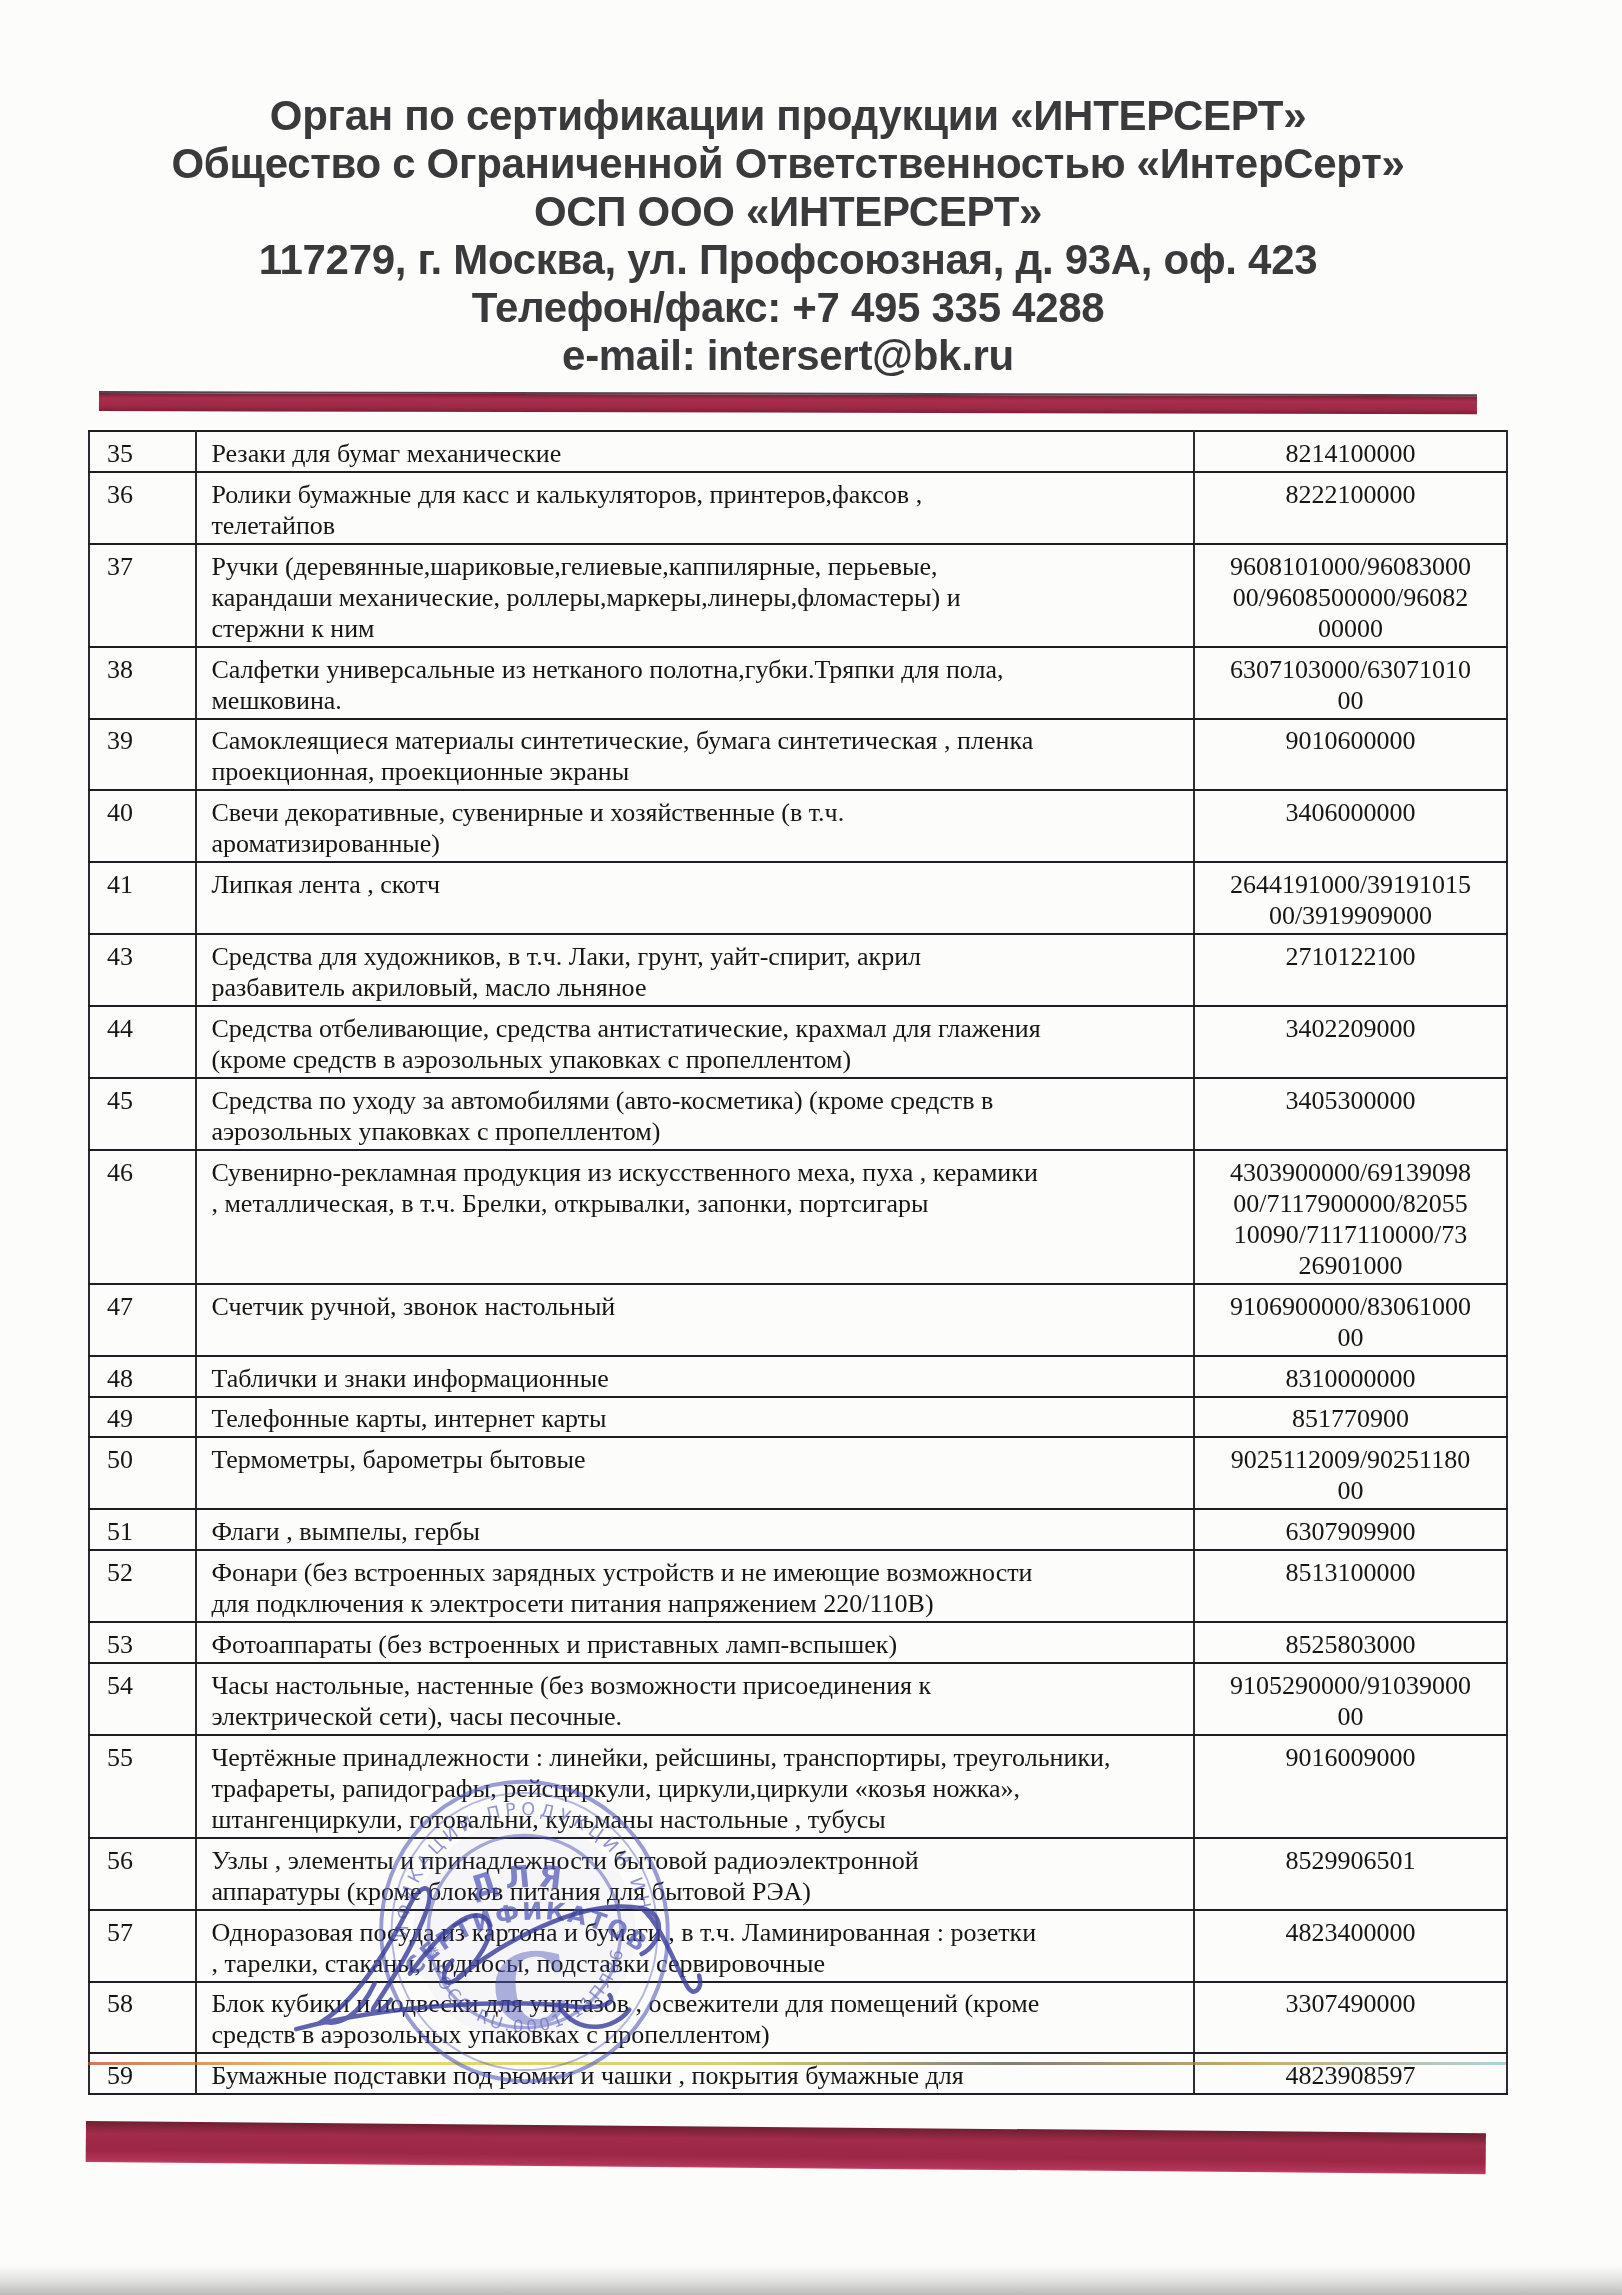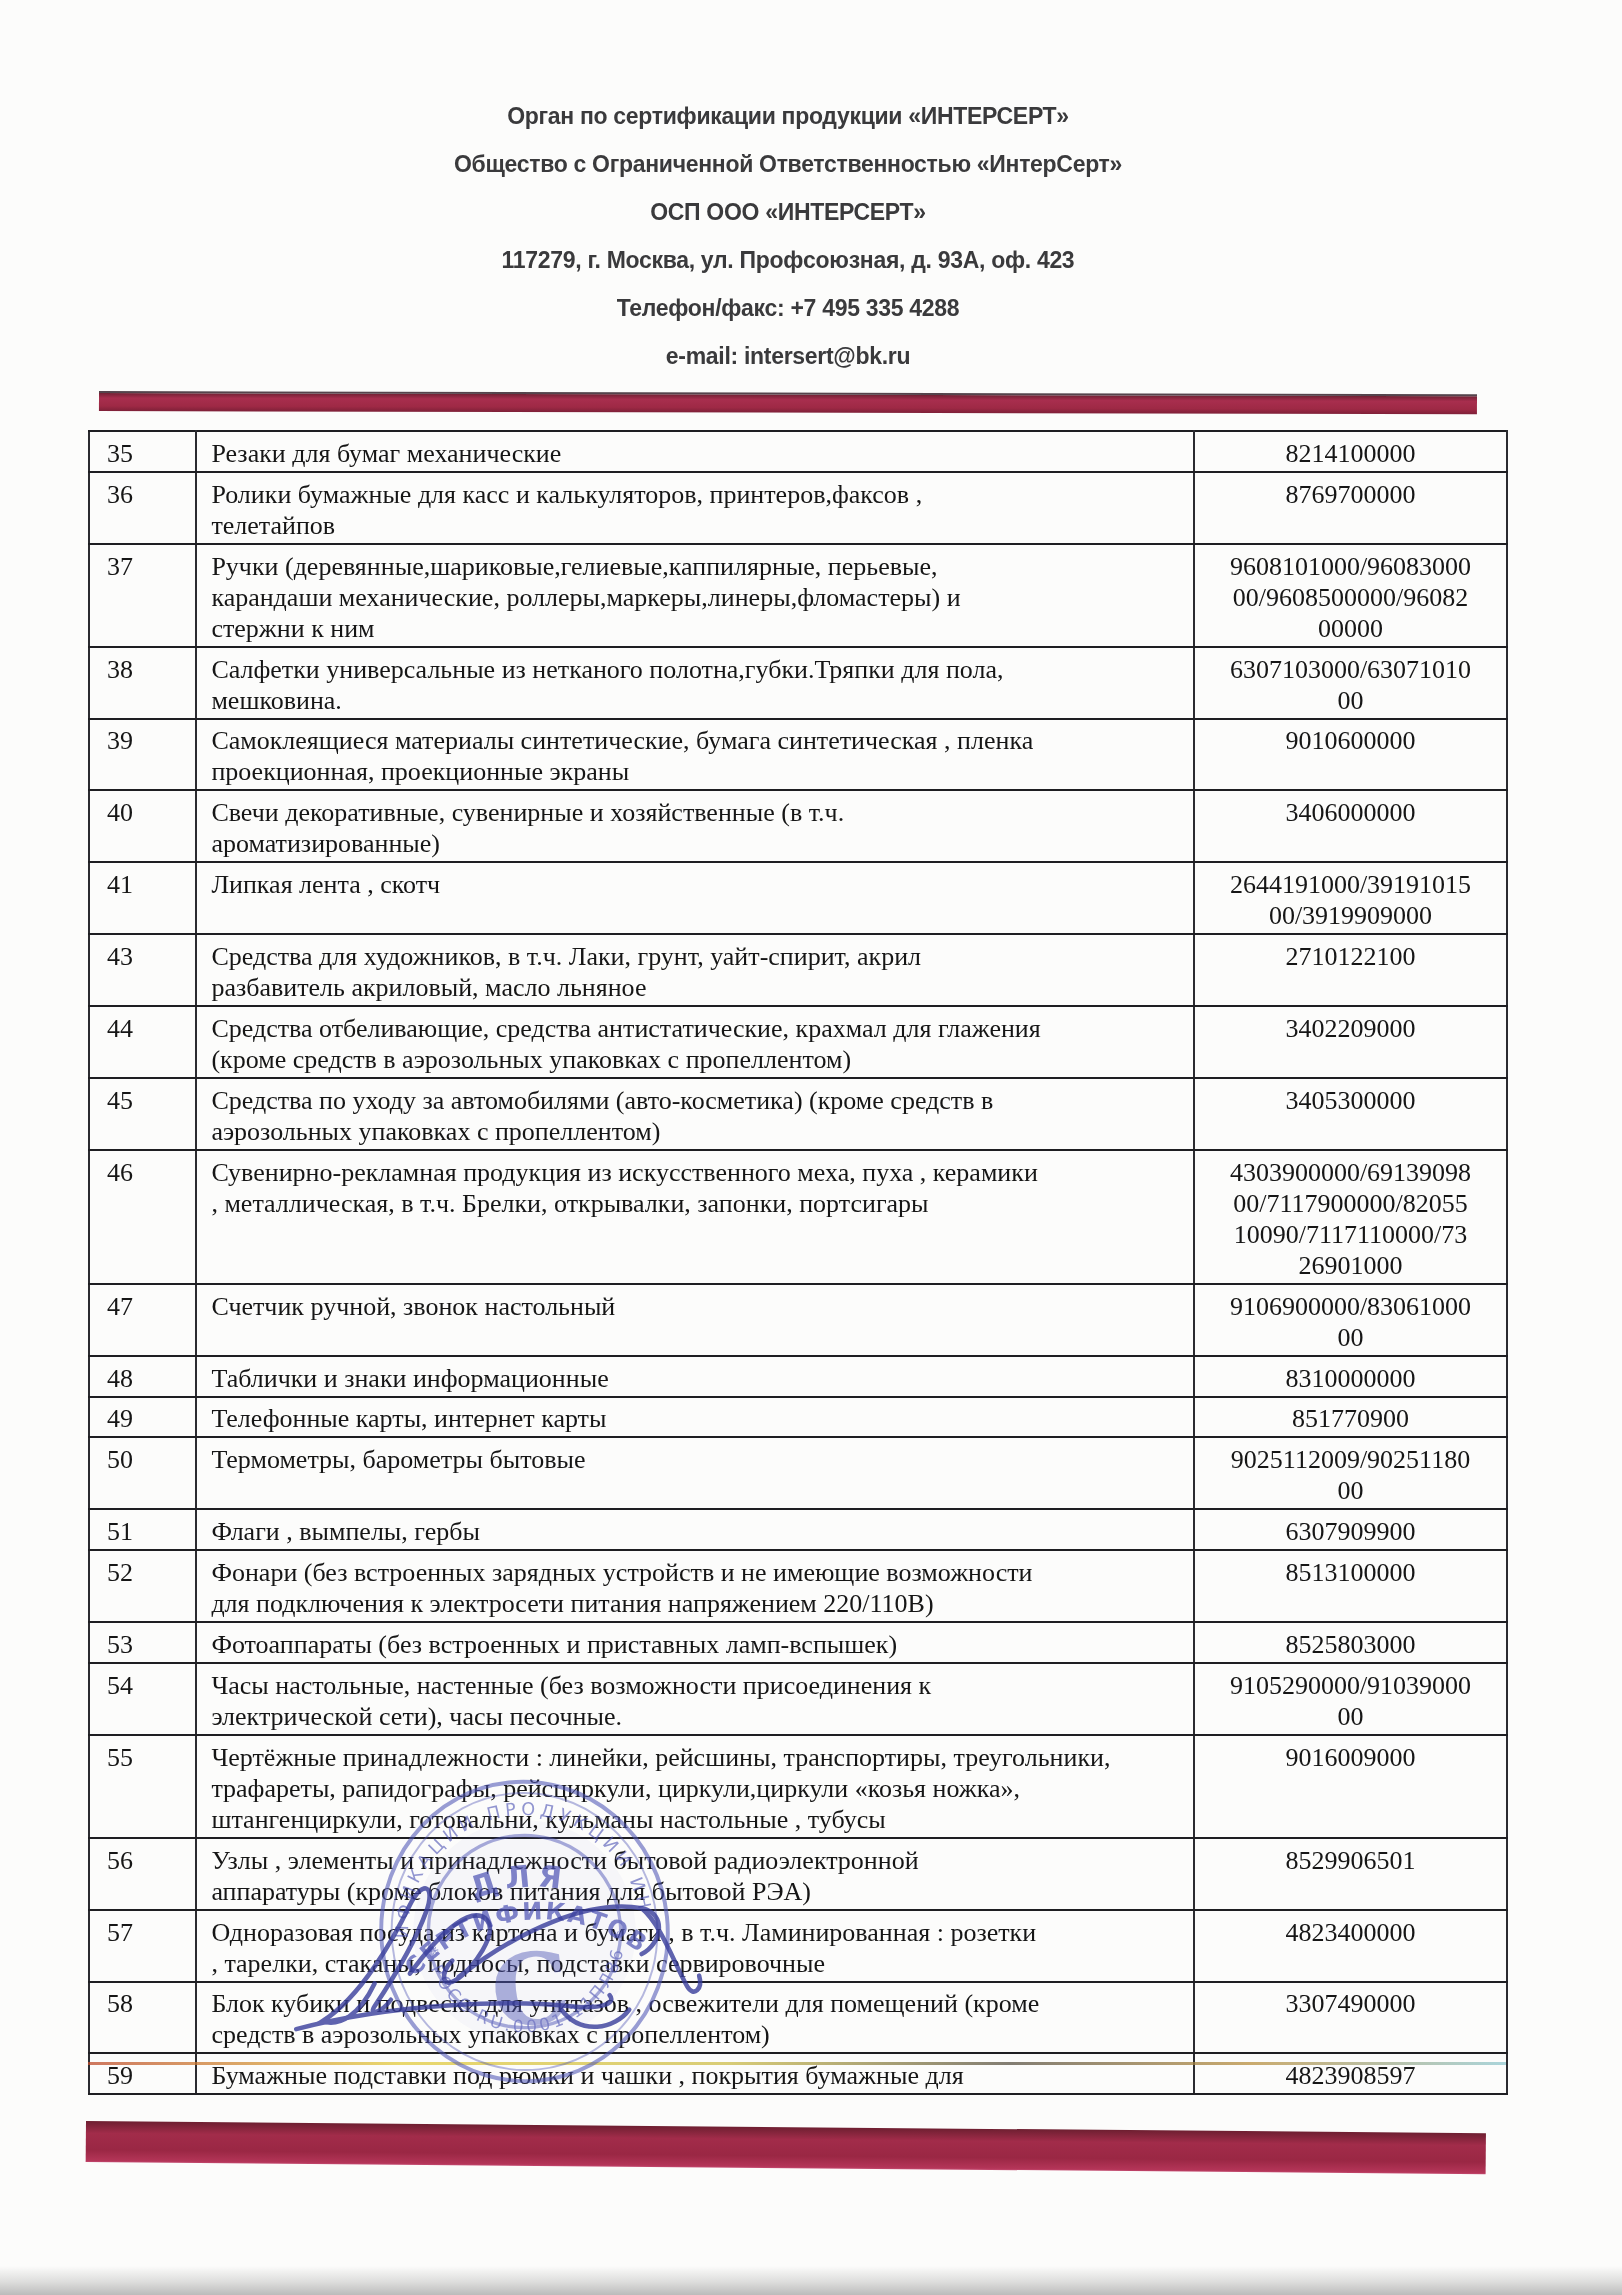--- a/index.html
+++ b/index.html
@@ -7,21 +7,21 @@
     position:relative; width:1622px; height:2295px;
     background:#fcfcfb; overflow:hidden;
     font-family:"Liberation Serif","DejaVu Serif",serif;
     color:#161616;
   }
   
   .letterhead {
     position:absolute; left:98px; top:92px; width:1380px;
     text-align:center;
     font-family:"Liberation Sans","DejaVu Sans",sans-serif;
-    font-weight:bold; font-size:23px; line-height:48px;
+    font-weight:bold; font-size:42px; line-height:48px;
     color:#3a3a3c; letter-spacing:-0.3px;
   }
   .accent-bar {
     position:absolute; background:linear-gradient(180deg,#732134 0%,#a82e4e 28%,#9e2945 72%,#7e2038 100%);
   }
   .bar-top {
     left:99px; top:391px; width:1378px; height:18.3px;
     border-top:2.6px solid #55444c;
     transform:rotate(0.14deg); transform-origin:left top;
   }
@@ -89,21 +89,21 @@
     <tr>
       <td class="num">35</td>
       <td class="desc">Резаки для бумаг механические</td>
       <td class="code">8214100000</td>
     </tr>
 
     <tr>
       <td class="num">36</td>
       <td class="desc">Ролики бумажные для касс и калькуляторов, принтеров,факсов ,
 телетайпов</td>
-      <td class="code">8769700000</td>
+      <td class="code">8222100000</td>
     </tr>
 
     <tr>
       <td class="num">37</td>
       <td class="desc">Ручки (деревянные,шариковые,гелиевые,каппилярные, перьевые,
 карандаши механические, роллеры,маркеры,линеры,фломастеры) и
 стержни к ним</td>
       <td class="code">9608101000/96083000
 00/9608500000/96082
 00000</td>

